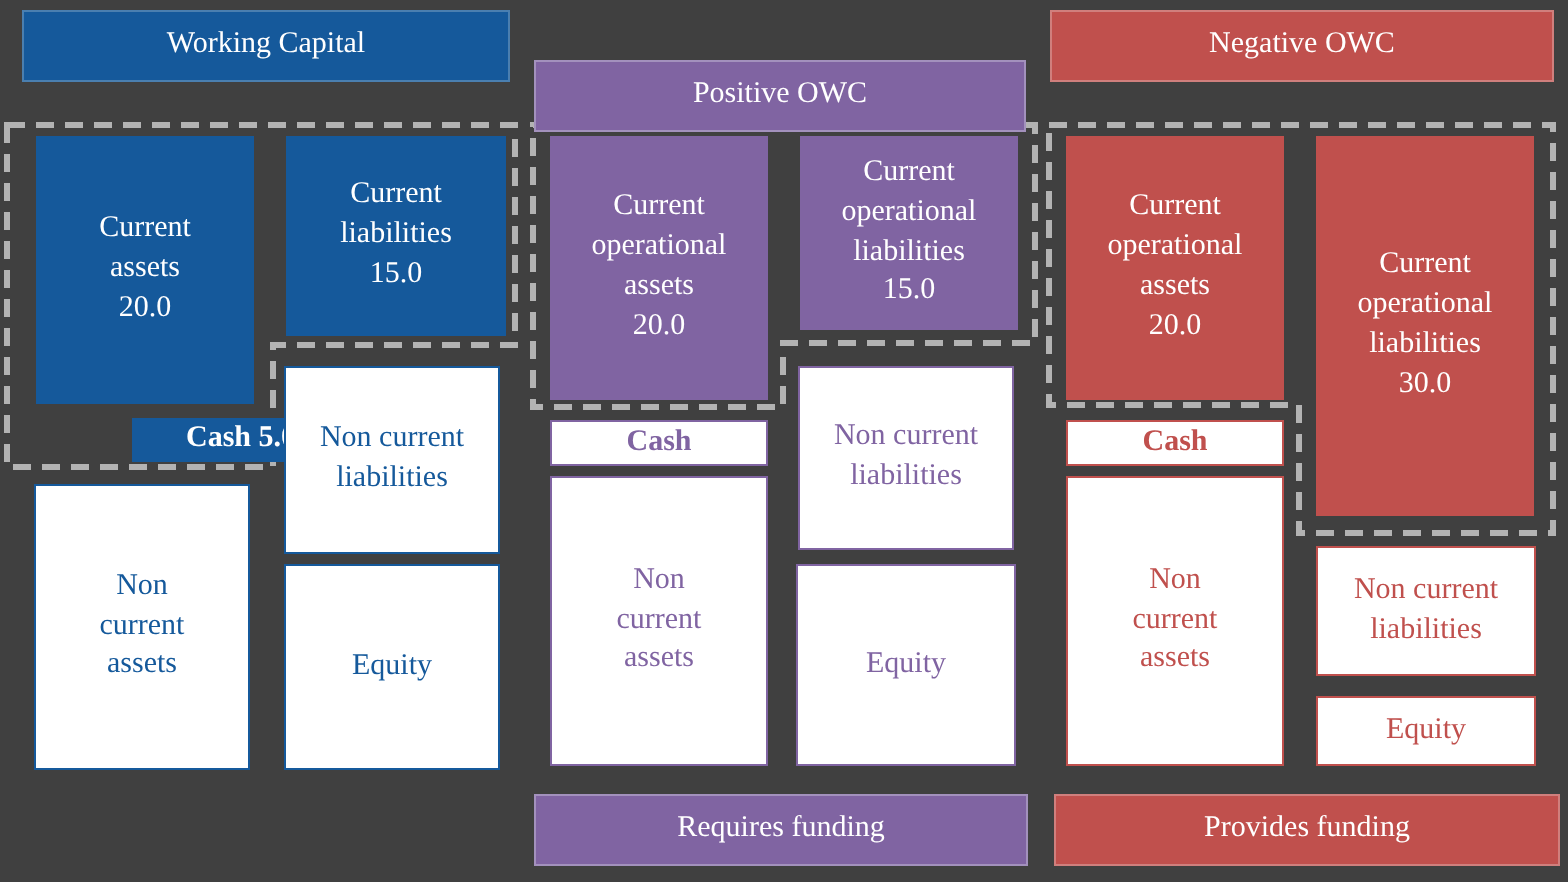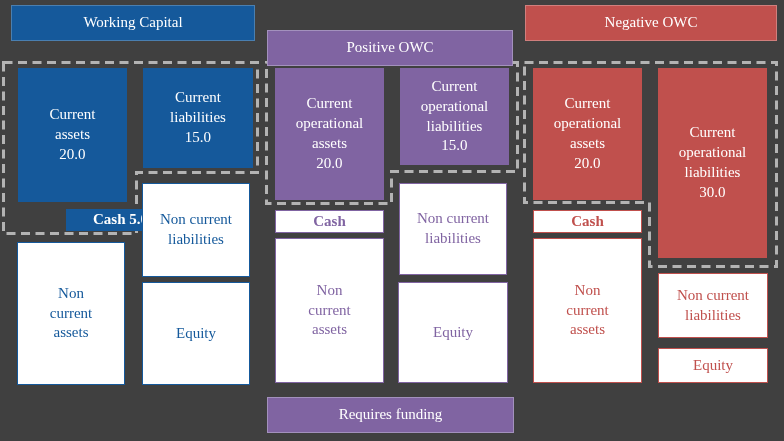--- a/index.html
+++ b/index.html
@@ -107,14 +107,15 @@
 
   <div class="box outline-red" style="left:533px;top:238px;width:109px;height:145px;">Non
 current
 assets</div>
 
   <div class="box outline-red" style="left:658px;top:273px;width:110px;height:65px;">Non current
 liabilities</div>
 
   <div class="box outline-red" style="left:658px;top:348px;width:110px;height:35px;">Equity</div>
 
+  <div class="box hdr-red" style="left:527px;top:397px;width:253px;height:36px;">Provides funding</div>
 
 </div>
 
 </body></html>

